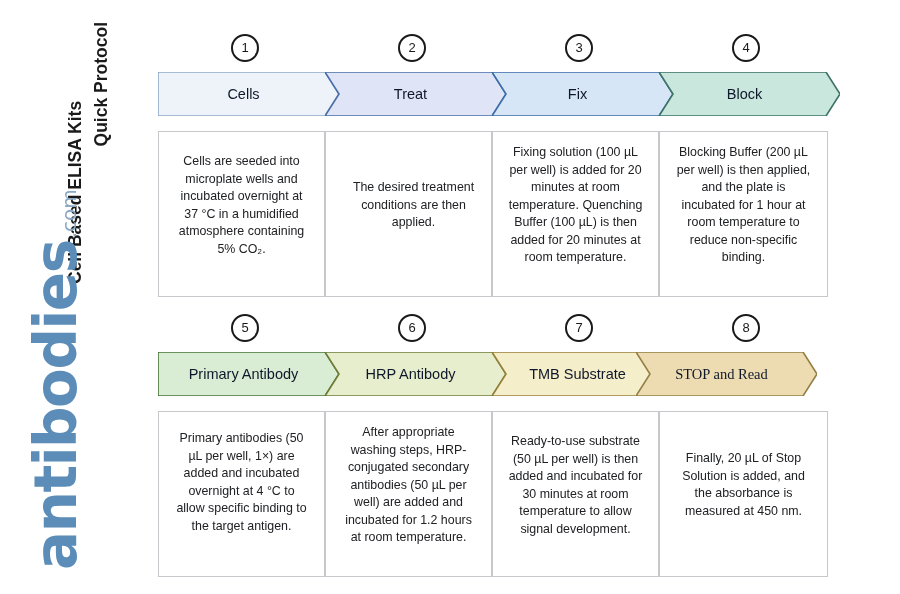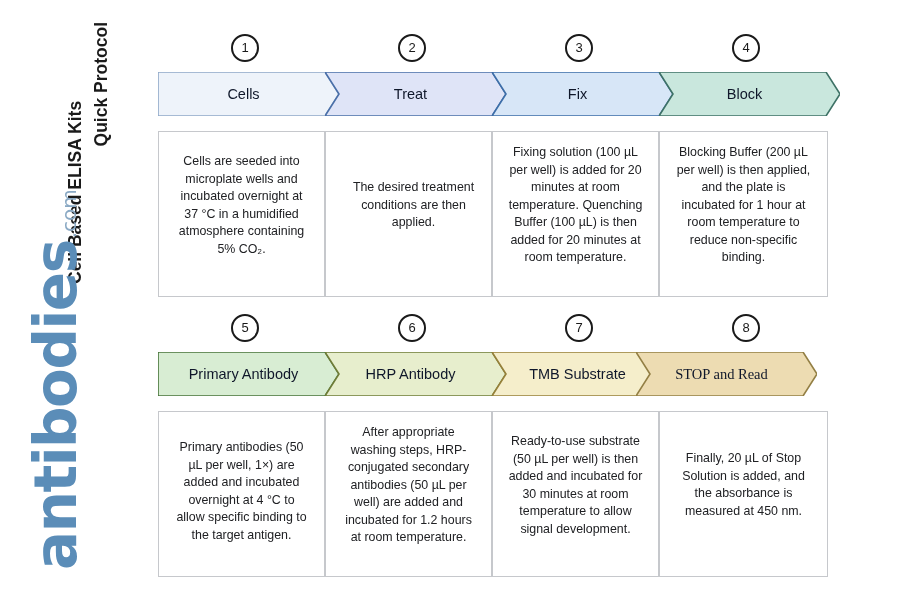--- a/index.html
+++ b/index.html
@@ -258,21 +258,21 @@
       <div class="chev" style="left: 478px; width: 181px; font-family: Liberation Serif, serif;">
         <div class="chev-bg">
           <svg viewBox="0 0 181 44" preserveAspectRatio="none">
             <polygon points="0,0 167,0 181,22 167,44 0,44 14,22" fill="#eddcb2" stroke="#937f44" stroke-width="1.6" stroke-linejoin="miter"></polygon>
           </svg>
         </div>
         <span class="chev-label">STOP and Read</span>
       </div>
     </div>
   <div class="boxrow">
-      <div class="box" style="left: 0px; width: 167px; border-color: rgb(198, 200, 204); padding-top: 27px;">
+      <div class="box" style="left: 0px; width: 167px; border-color: rgb(198, 200, 204); padding-top: 18px;">
         <div class="box-text">Primary antibodies (50 µL per well, 1×) are added and incubated overnight at 4 °C to allow specific binding to the target antigen.</div>
       </div>
       <div class="box" style="left: 167px; width: 167px; border-color: rgb(198, 200, 204); padding-top: 12px;">
         <div class="box-text">After appropriate washing steps, HRP-conjugated secondary antibodies (50 µL per well) are added and incubated for 1.2 hours at room temperature.</div>
       </div>
       <div class="box" style="left: 334px; width: 167px; border-color: rgb(198, 200, 204); padding-top: 21px;">
         <div class="box-text">Ready-to-use substrate (50 µL per well) is then added and incubated for 30 minutes at room temperature to allow signal development.</div>
       </div>
       <div class="box" style="left: 501px; width: 169px; border-color: rgb(198, 200, 204); padding-top: 38px;">
         <div class="box-text">Finally, 20 µL of Stop Solution is added, and the absorbance is measured at 450 nm.</div>

